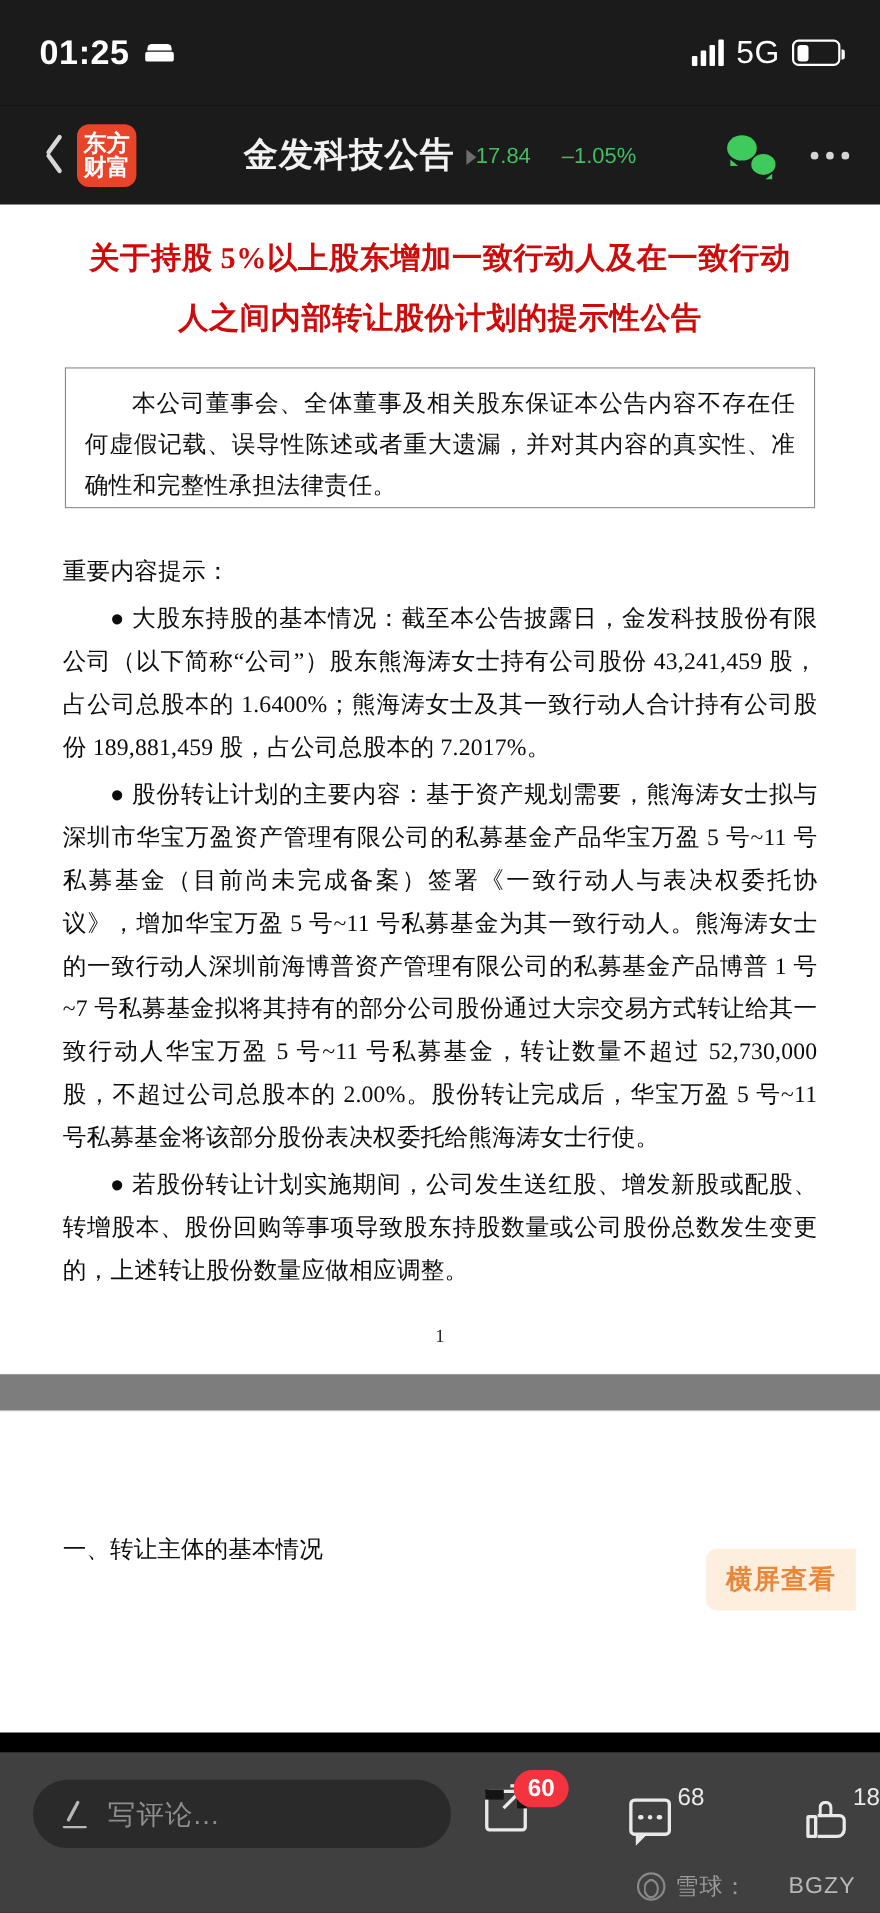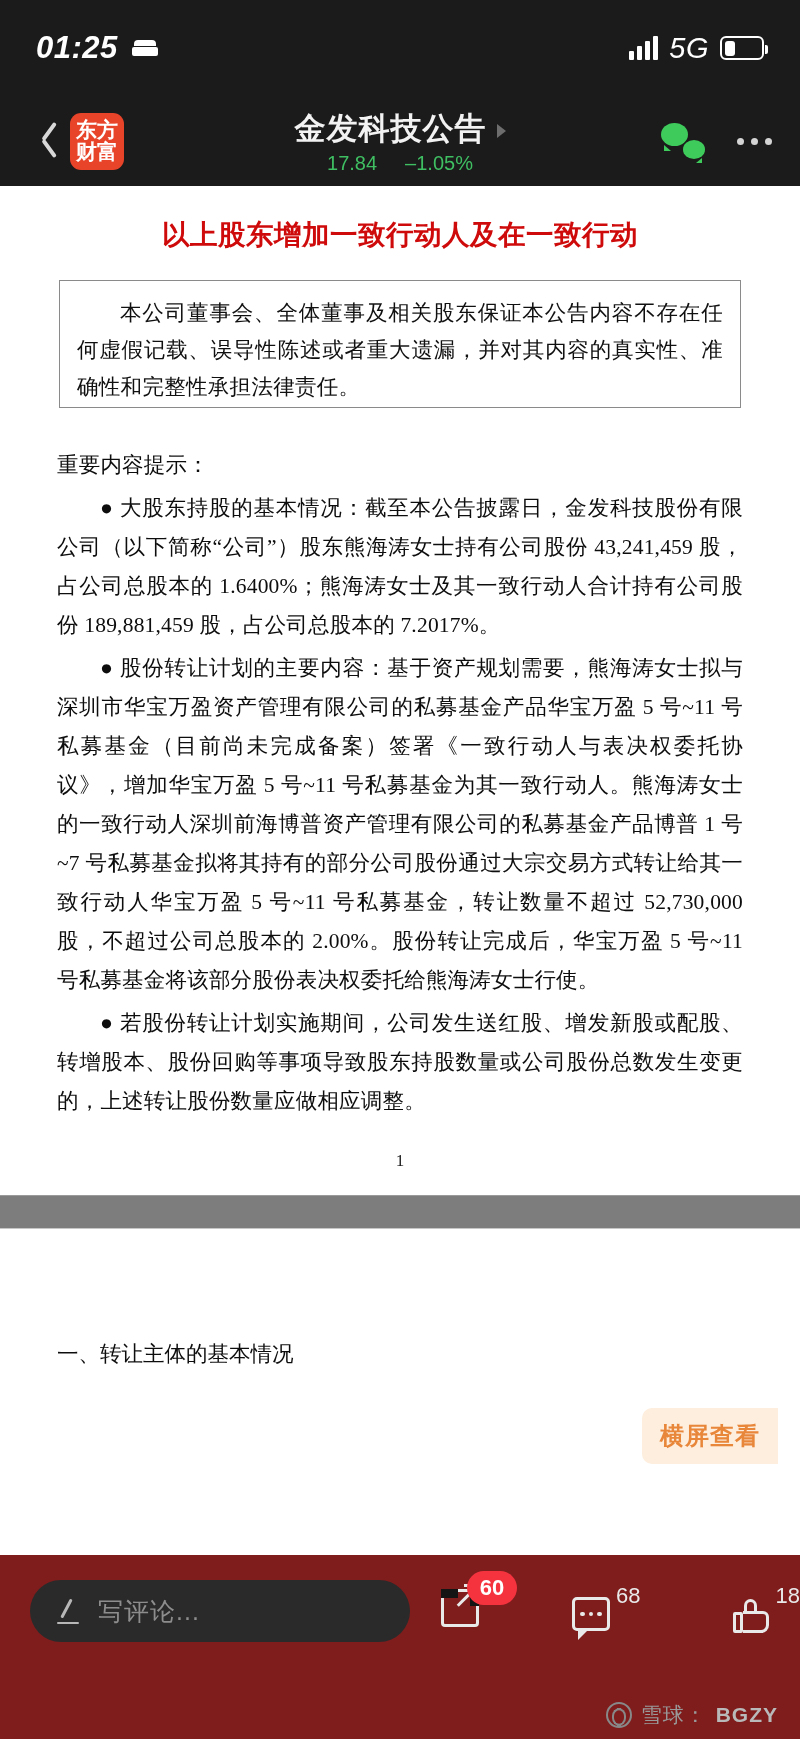--- a/index.html
+++ b/index.html
@@ -15,21 +15,20 @@
     background: #000;
   }
   
   .statusbar {
     position: absolute; top: 0; left: 0; right: 0;
     height: 96px;
     background: #1b1b1b;
     display: flex; align-items: center;
     padding: 0 36px;
     color: #fff;
-    font-style: italic;
   }
   .status-left { display: flex; align-items: center; gap: 14px; }
   .status-time { font-size: 31px; font-weight: 600; letter-spacing: .5px; }
   .bed-icon { width: 26px; height: 17px; position: relative; }
   .bed-icon .bed-top {
     position: absolute; top: 0; left: 2px; width: 22px; height: 6px;
     background: #fff; border-radius: 4px 4px 0 0;
   }
   .bed-icon .bed-bot {
     position: absolute; top: 7px; left: 0; width: 26px; height: 9px;
@@ -74,21 +73,21 @@
   .brand-logo {
     width: 54px; height: 57px; border-radius: 11px;
     background: #e8442a;
     display: flex; flex-direction: column; align-items: center; justify-content: center;
     color: #fff; font-size: 21px; line-height: 1.05; font-weight: 700;
     font-family: "DejaVu Sans", sans-serif;
     flex: 0 0 auto;
   }
   .nav-center {
     position: absolute; left: 0; right: 0; top: 0; bottom: 0;
-    display: flex; flex-direction: column; align-items: center; justify-content: center;
+    display: flex; flex-direction: row; align-items: center; justify-content: center;
     pointer-events: none;
   }
   .nav-title-row { display: flex; align-items: center; gap: 10px; }
   .nav-title {
     color: #f2f2f2; font-size: 31px; font-weight: 600; letter-spacing: 1px;
   }
   .nav-caret {
     width: 0; height: 0; border-left: 9px solid #6d6d6d;
     border-top: 7px solid transparent; border-bottom: 7px solid transparent;
     margin-top: 4px;
@@ -182,22 +181,22 @@
     padding: 12px 18px;
     border-radius: 10px 0 0 10px;
     font-family: "Liberation Sans", sans-serif;
     letter-spacing: 1px;
     z-index: 6;
     margin-left: 37px;
   }
 
   
   .bottombar {
-    position: absolute; left: 0; right: 0; bottom: 0; height: 184px;
-    background: #7f1d1d;
+    position: absolute; left: 0; right: 0; bottom: 0; height: 146px;
+    background: #404040;
   }
   .bb-row {
     height: 112px; display: flex; align-items: center; padding: 0 30px;
   }
   .comment-box {
     height: 62px; flex: 0 0 380px;
     background: #2a2a2a; border-radius: 31px;
     display: flex; align-items: center; gap: 16px; padding: 0 26px;
   }
   .pencil-icon { width: 26px; height: 28px; position: relative; flex:0 0 auto; }
@@ -276,21 +275,21 @@
   }
   .xq-logo::before {
     content: ""; position: absolute; left: 4px; top: 4px; width: 7px; height: 14px;
     border: 2px solid #888; border-right: none; border-radius: 8px 0 0 8px;
   }
   .xq-logo::after {
     content: ""; position: absolute; right: 4px; top: 4px; width: 7px; height: 14px;
     border: 2px solid #888; border-left: none; border-radius: 0 8px 8px 0;
   }
   .wm-name { color: #9a9a9a; }
-  .wm-user { color: #b9b9b9; font-weight: 700; }
+  .wm-user { color: #b9b9b9; font-weight: 400; margin-left: 28px; }
 </style>
 </head>
 <body>
 
 <div class="phone">
 
   <div class="statusbar">
     <div class="status-left">
       <div class="status-time">01:25</div>
       <div class="bed-icon">
@@ -338,21 +337,22 @@
           <i></i>
           <i></i>
       </div>
     </div>
   </div>
 
   <div class="doc-scroll">
 
     <div class="page">
       <div class="doc-title">
-        <div>以上股东增加一致行动人及在一致行动</div>
+        <div>关于持股 5%以上股东增加一致行动人及在一致行动</div>
+        <div>人之间内部转让股份计划的提示性公告</div>
       </div>
 
       <div class="notice-box">
         <p>本公司董事会、全体董事及相关股东保证本公告内容不存在任何虚假记载、误导性陈述或者重大遗漏，并对其内容的真实性、准确性和完整性承担法律责任。</p>
       </div>
 
       <div class="body-text plain">重要内容提示：</div>
 
       <div class="body-text bullet">● 大股东持股的基本情况：截至本公告披露日，金发科技股份有限公司（以下简称“公司”）股东熊海涛女士持有公司股份 43,241,459 股，占公司总股本的 1.6400%；熊海涛女士及其一致行动人合计持有公司股份 189,881,459 股，占公司总股本的 7.2017%。</div>
       <div class="body-text bullet">● 股份转让计划的主要内容：基于资产规划需要，熊海涛女士拟与深圳市华宝万盈资产管理有限公司的私募基金产品华宝万盈 5 号~11 号私募基金（目前尚未完成备案）签署《一致行动人与表决权委托协议》，增加华宝万盈 5 号~11 号私募基金为其一致行动人。熊海涛女士的一致行动人深圳前海博普资产管理有限公司的私募基金产品博普 1 号~7 号私募基金拟将其持有的部分公司股份通过大宗交易方式转让给其一致行动人华宝万盈 5 号~11 号私募基金，转让数量不超过 52,730,000 股，不超过公司总股本的 2.00%。股份转让完成后，华宝万盈 5 号~11 号私募基金将该部分股份表决权委托给熊海涛女士行使。</div>

